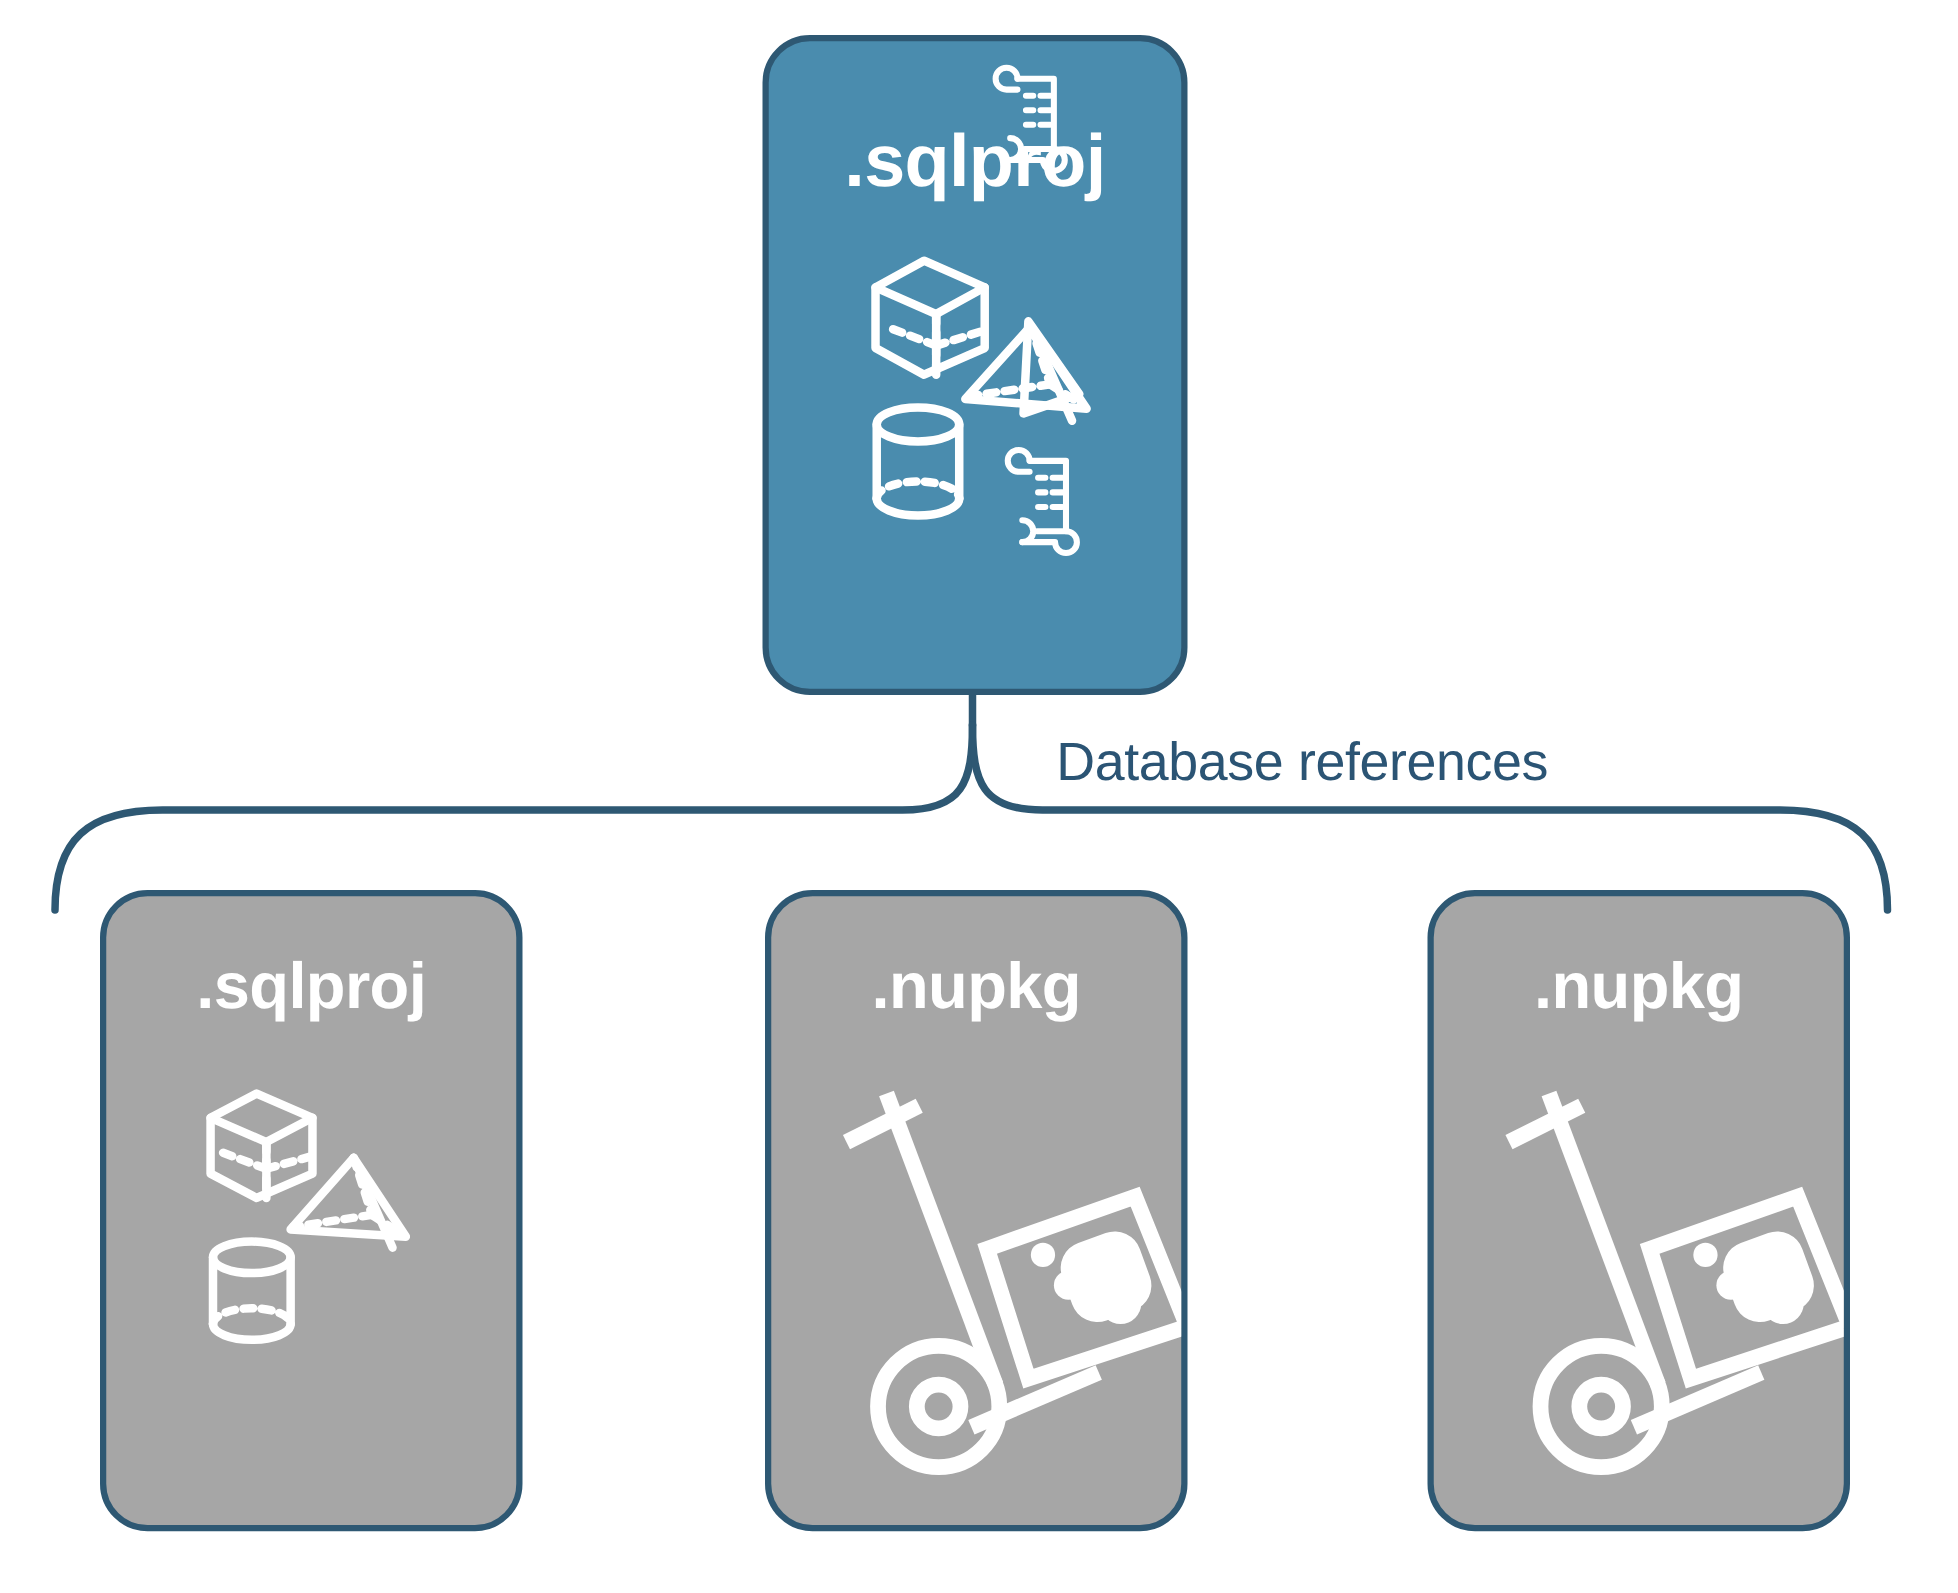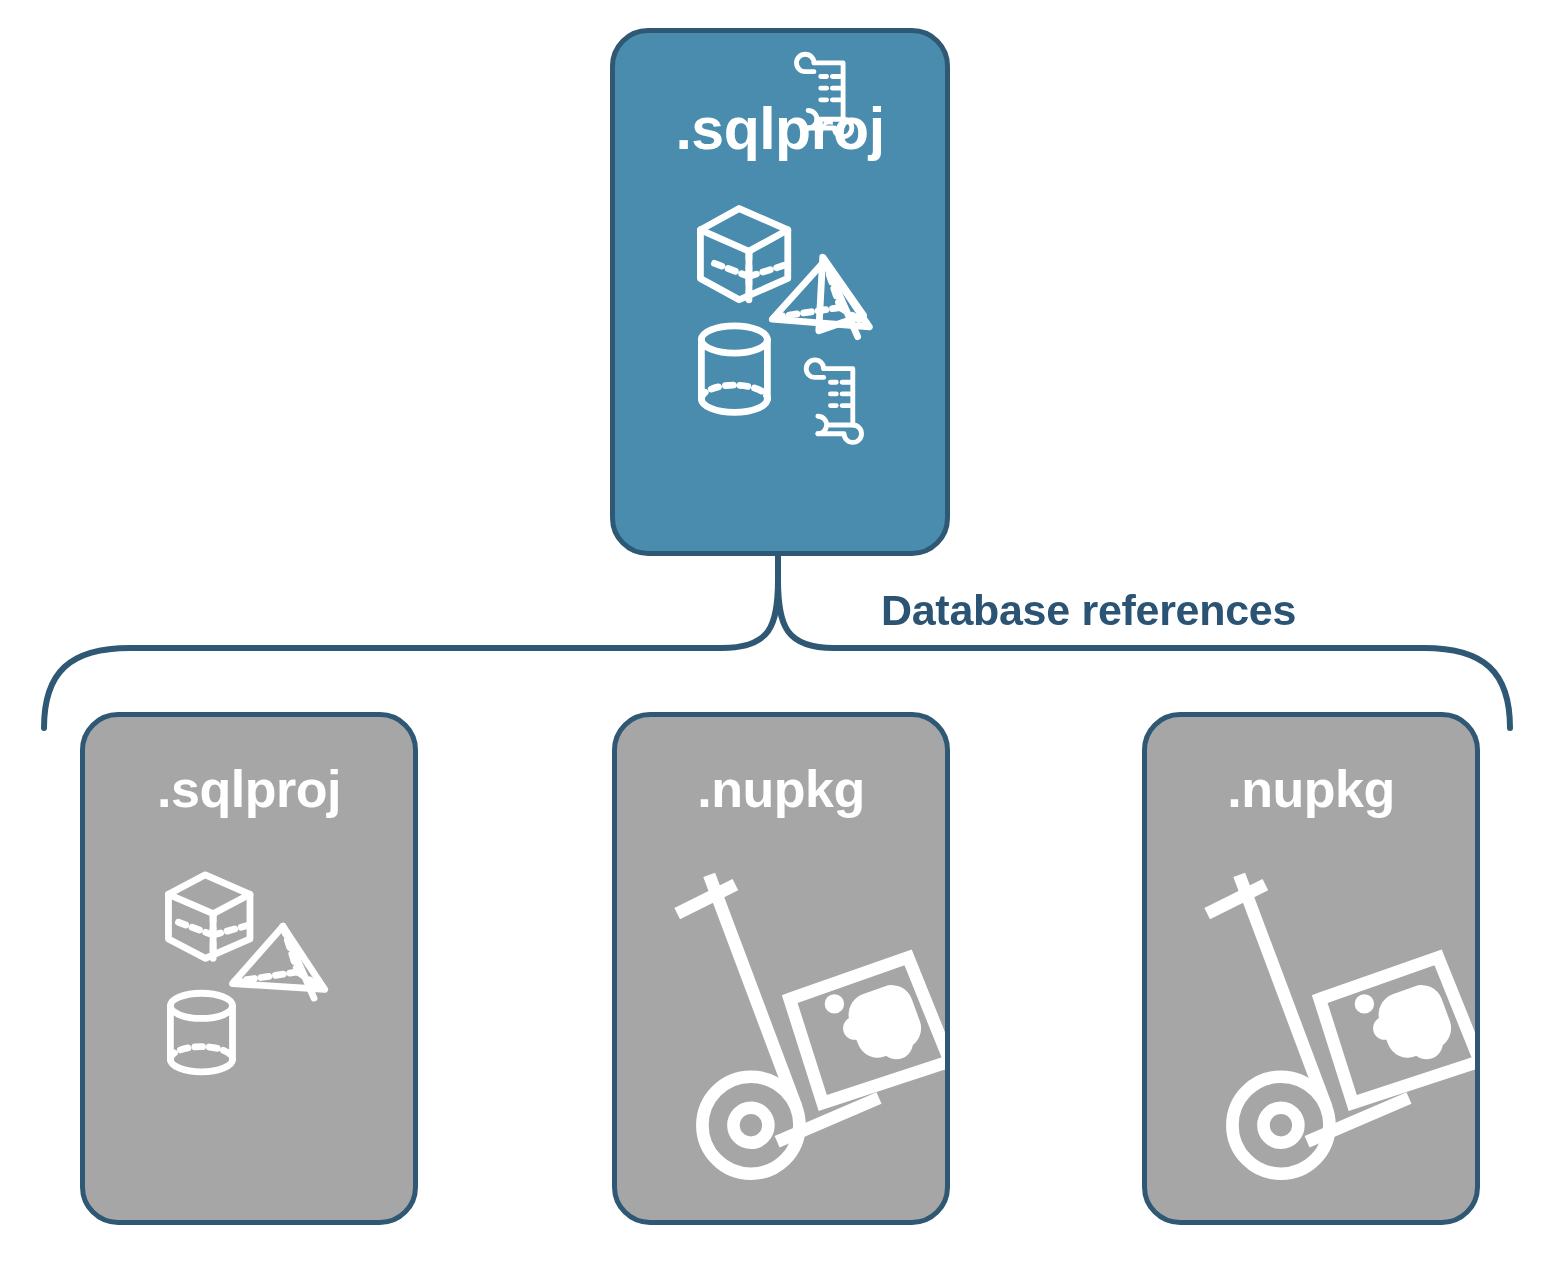--- a/index.html
+++ b/index.html
@@ -49,25 +49,24 @@
   .bracket-layer {
     position: absolute;
     left: 0; top: 0;
     width: 1566px;
     height: 1274px;
   }
   .bracket-label {
     position: absolute;
     color: #2b5474;
     font-size: 43px;
-    font-weight: bold;
+    font-weight: normal;
     letter-spacing: -0.3px;
     white-space: nowrap;
     user-select: none;
-    margin-left: 36px;
   }
 </style>
 </head>
 <body>
 
 <div id="canvas">
 
   <svg class="bracket-layer" viewBox="0 0 1566 1274" width="1566" height="1274" aria-hidden="true">
 
     <path d="M 778 556 L 778 580" fill="none" stroke="#2e5873" stroke-width="6" stroke-linecap="round"></path>

